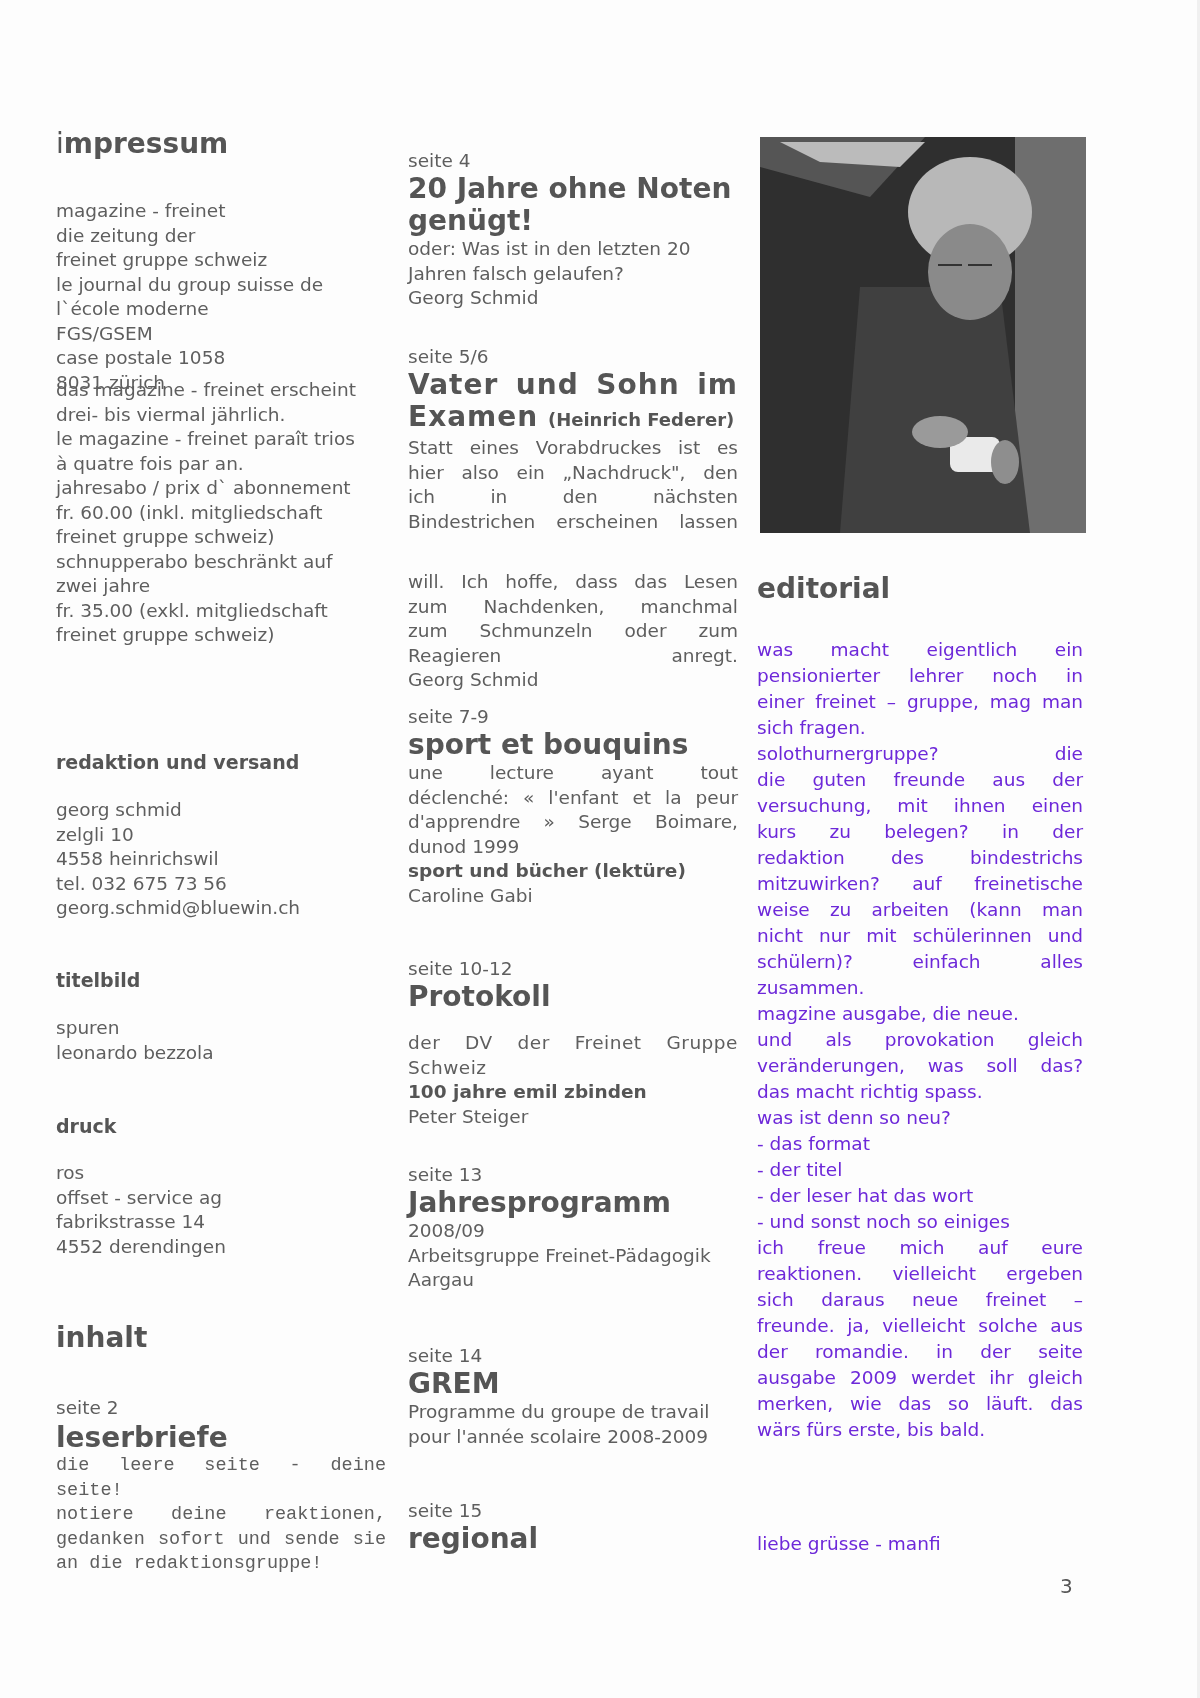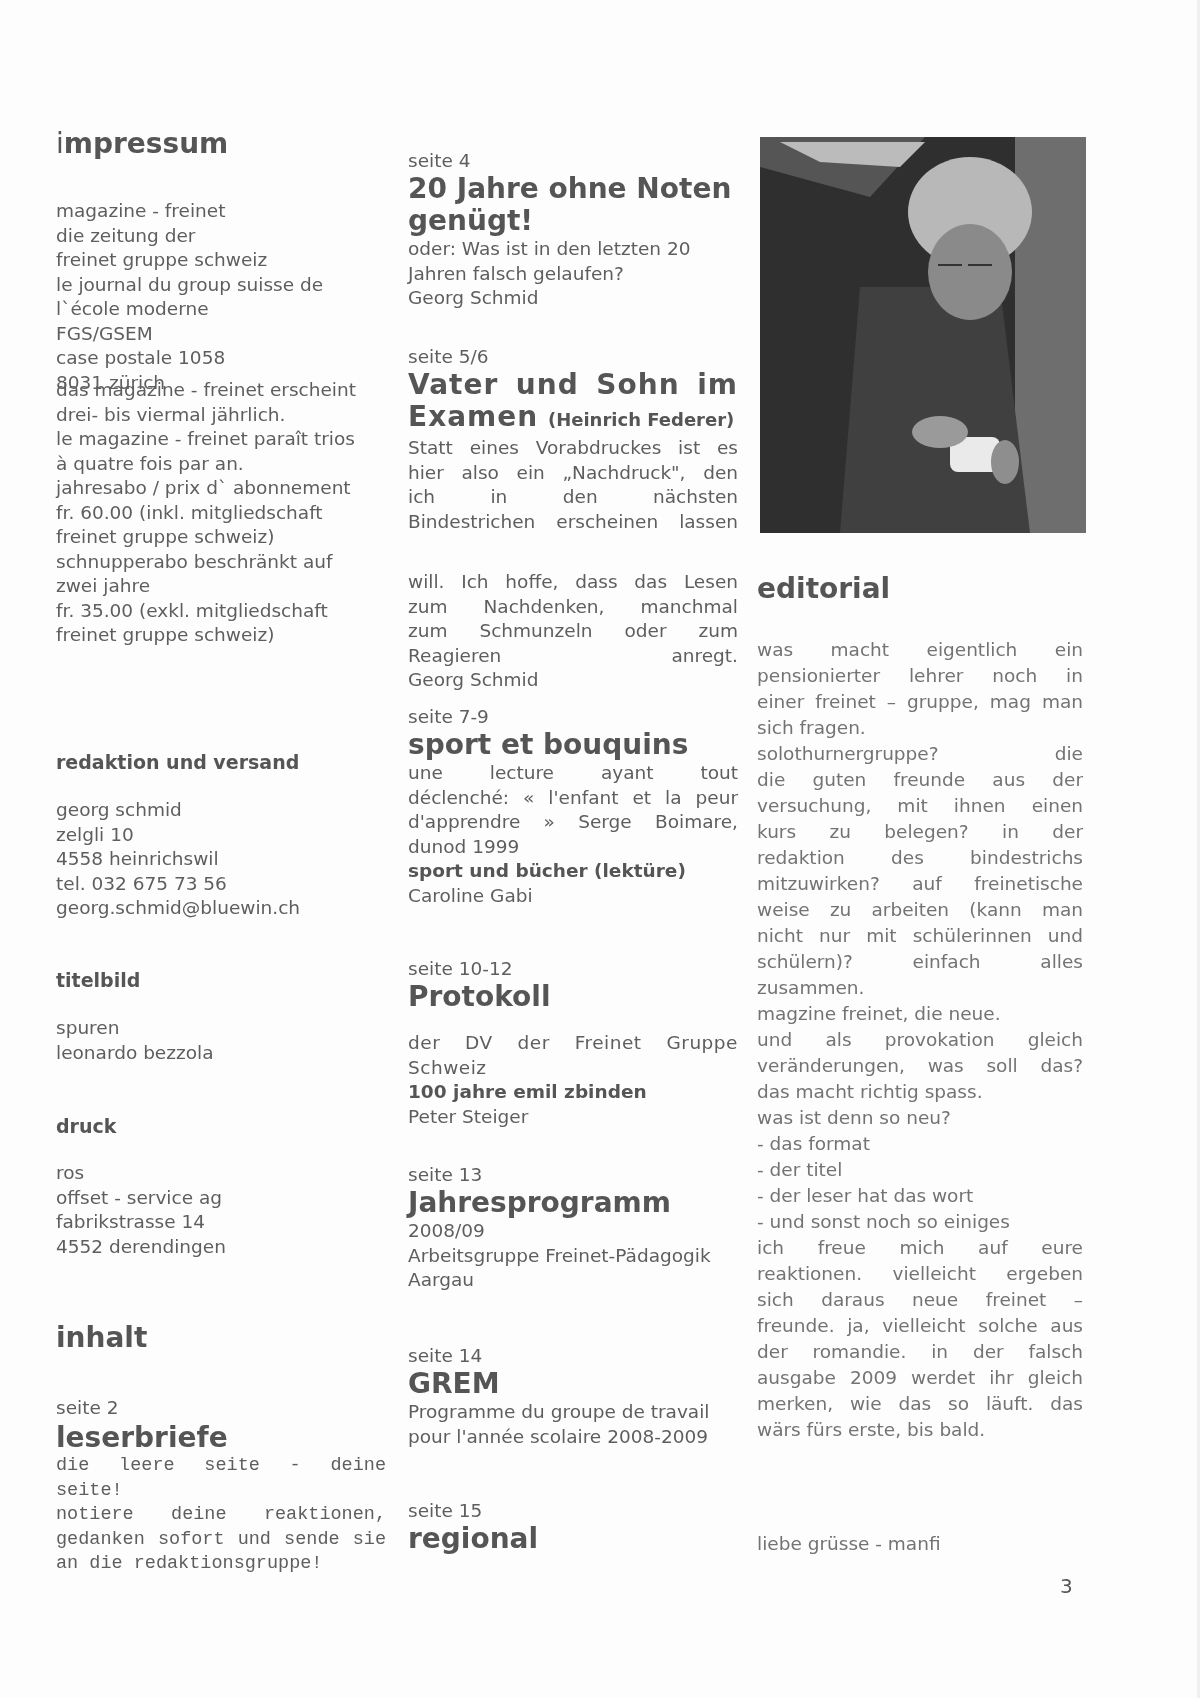--- a/index.html
+++ b/index.html
@@ -17,21 +17,21 @@
     .h-small { font-weight: bold; font-size: 19px; color: #555; line-height: 24px; margin: 0; }
     .txt { font-size: 18.5px; line-height: 24.5px; margin: 0; color: #5e5e5e; }
     .txt div { }
     .just { text-align: justify; text-align-last: left; }
     .justall div { text-align: justify; text-align-last: justify; }
     .justall div.last { text-align-last: left; }
     .seite { font-size: 18.5px; line-height: 24px; color: #5e5e5e; margin: 0; }
     .title { font-weight: bold; font-size: 28px; line-height: 32px; color: #555; margin: 0; }
     .title .sub { font-size: 18px; }
     .bold-line { font-weight: bold; font-size: 18.5px; line-height: 24.5px; color: #555; }
-    .ed { font-size: 18.5px; line-height: 26px; color: #737373; }
+    .ed { font-size: 18.5px; line-height: 26px; color: #6d28d9; }
     .ed div.j { text-align: justify; text-align-last: justify; }
     .photo {
       position: absolute; left: 760px; top: 137px; width: 326px; height: 396px;
       background: linear-gradient(180deg, #3a3a3a 0%, #2e2e2e 40%, #333 100%);
       overflow: hidden;
     }
     .page-num { position: absolute; left: 1060px; top: 1574px; font-size: 20px; color: #555; }
     .edge { position: absolute; right: 0; top: 0; width: 3px; height: 100%; background: #f0f0f0; }
   </style>
 </head>
@@ -222,34 +222,34 @@
       <div class="j">solothurnergruppe? die</div>
       <div class="j">die guten freunde aus der</div>
       <div class="j">versuchung, mit ihnen einen</div>
       <div class="j">kurs zu belegen? in der</div>
       <div class="j">redaktion des bindestrichs</div>
       <div class="j">mitzuwirken? auf freinetische</div>
       <div class="j">weise zu arbeiten (kann man</div>
       <div class="j">nicht nur mit schülerinnen und</div>
       <div class="j">schülern)? einfach alles</div>
       <div>zusammen.</div>
-      <div>magzine freinet, die neue.</div>
+      <div>magzine ausgabe, die neue.</div>
       <div class="j">und als provokation gleich</div>
       <div class="j">veränderungen, was soll das?</div>
       <div>das macht richtig spass.</div>
       <div>was ist denn so neu?</div>
       <div>- das format</div>
       <div>- der titel</div>
       <div>- der leser hat das wort</div>
       <div>- und sonst noch so einiges</div>
       <div class="j">ich freue mich auf eure</div>
       <div class="j">reaktionen. vielleicht ergeben</div>
       <div class="j">sich daraus neue freinet –</div>
       <div class="j">freunde. ja, vielleicht solche aus</div>
-      <div class="j">der romandie. in der falsch</div>
+      <div class="j">der romandie. in der seite</div>
       <div class="j">ausgabe 2009 werdet ihr gleich</div>
       <div class="j">merken, wie das so läuft. das</div>
       <div>wärs fürs erste, bis bald.</div>
     </div>
   <div class="abs ed" style="top:1531px;">liebe grüsse - manfi</div>
 </div>
 
 <div class="page-num">3</div>
 
 </body></html>

